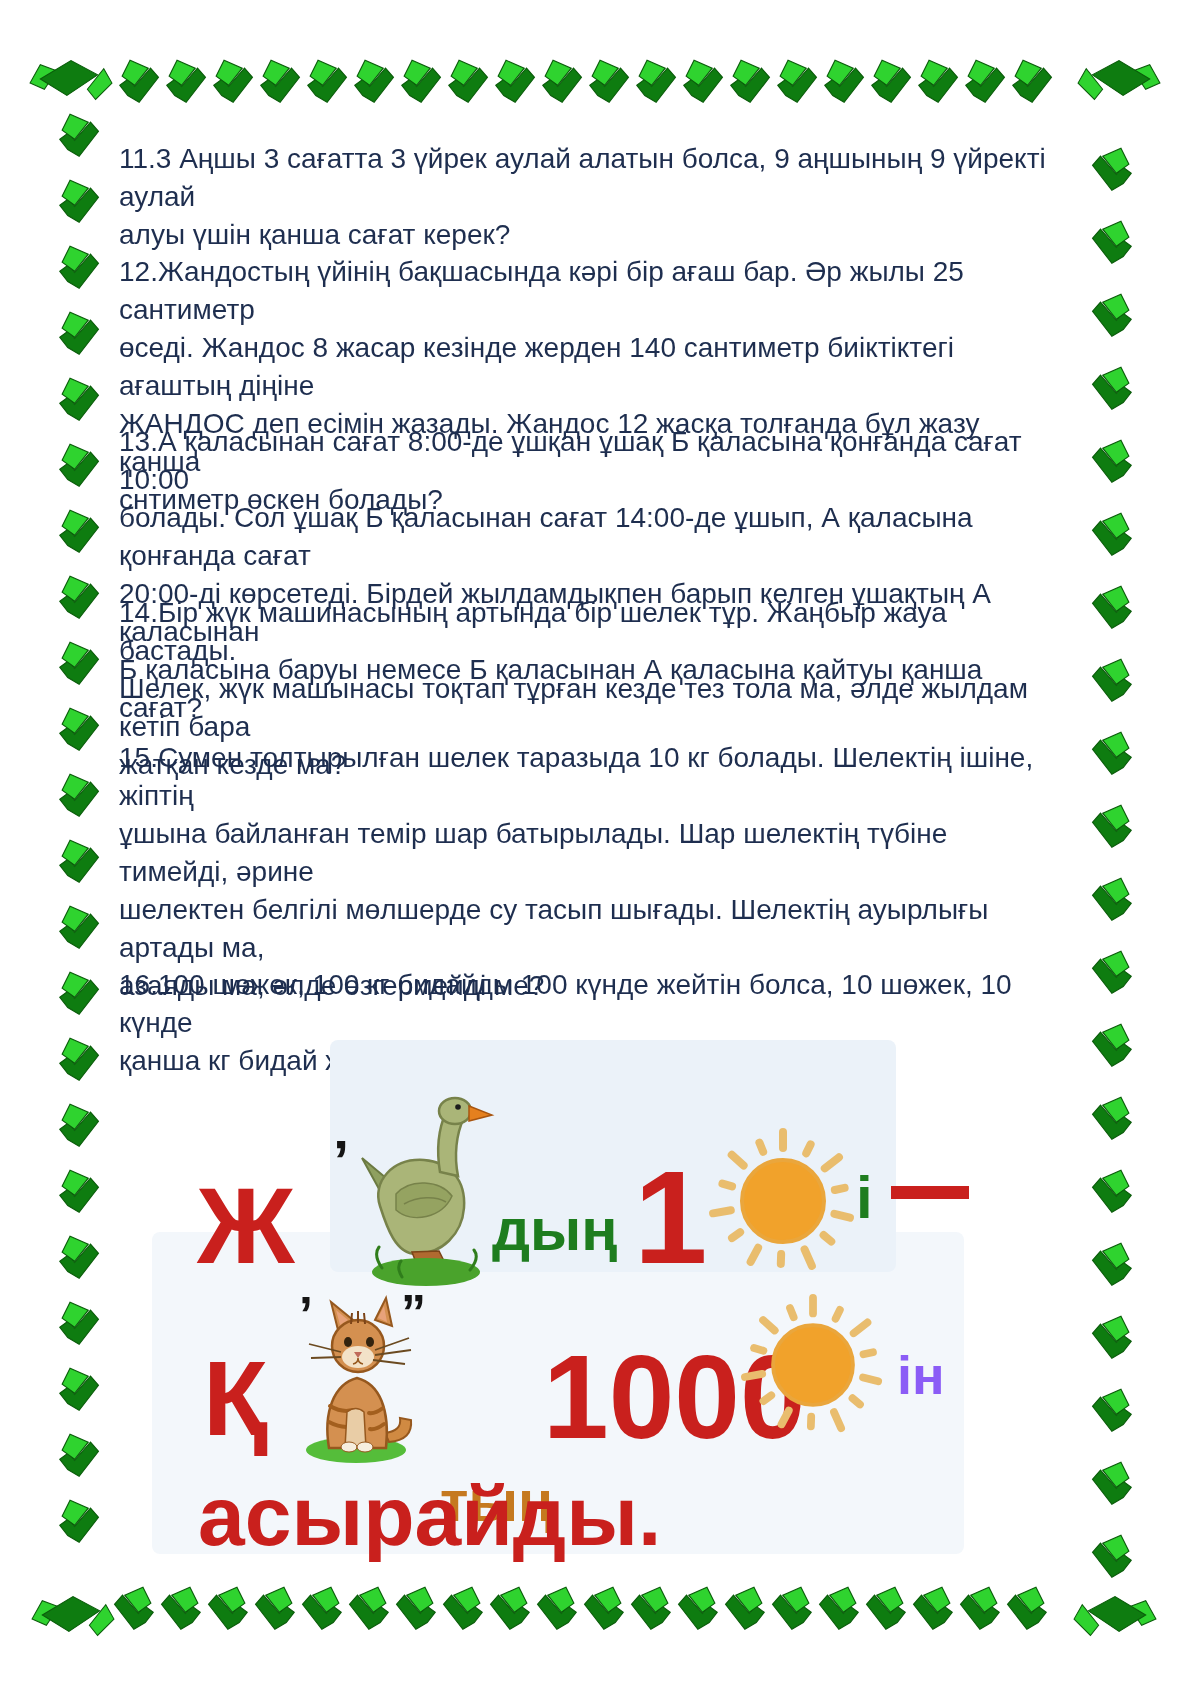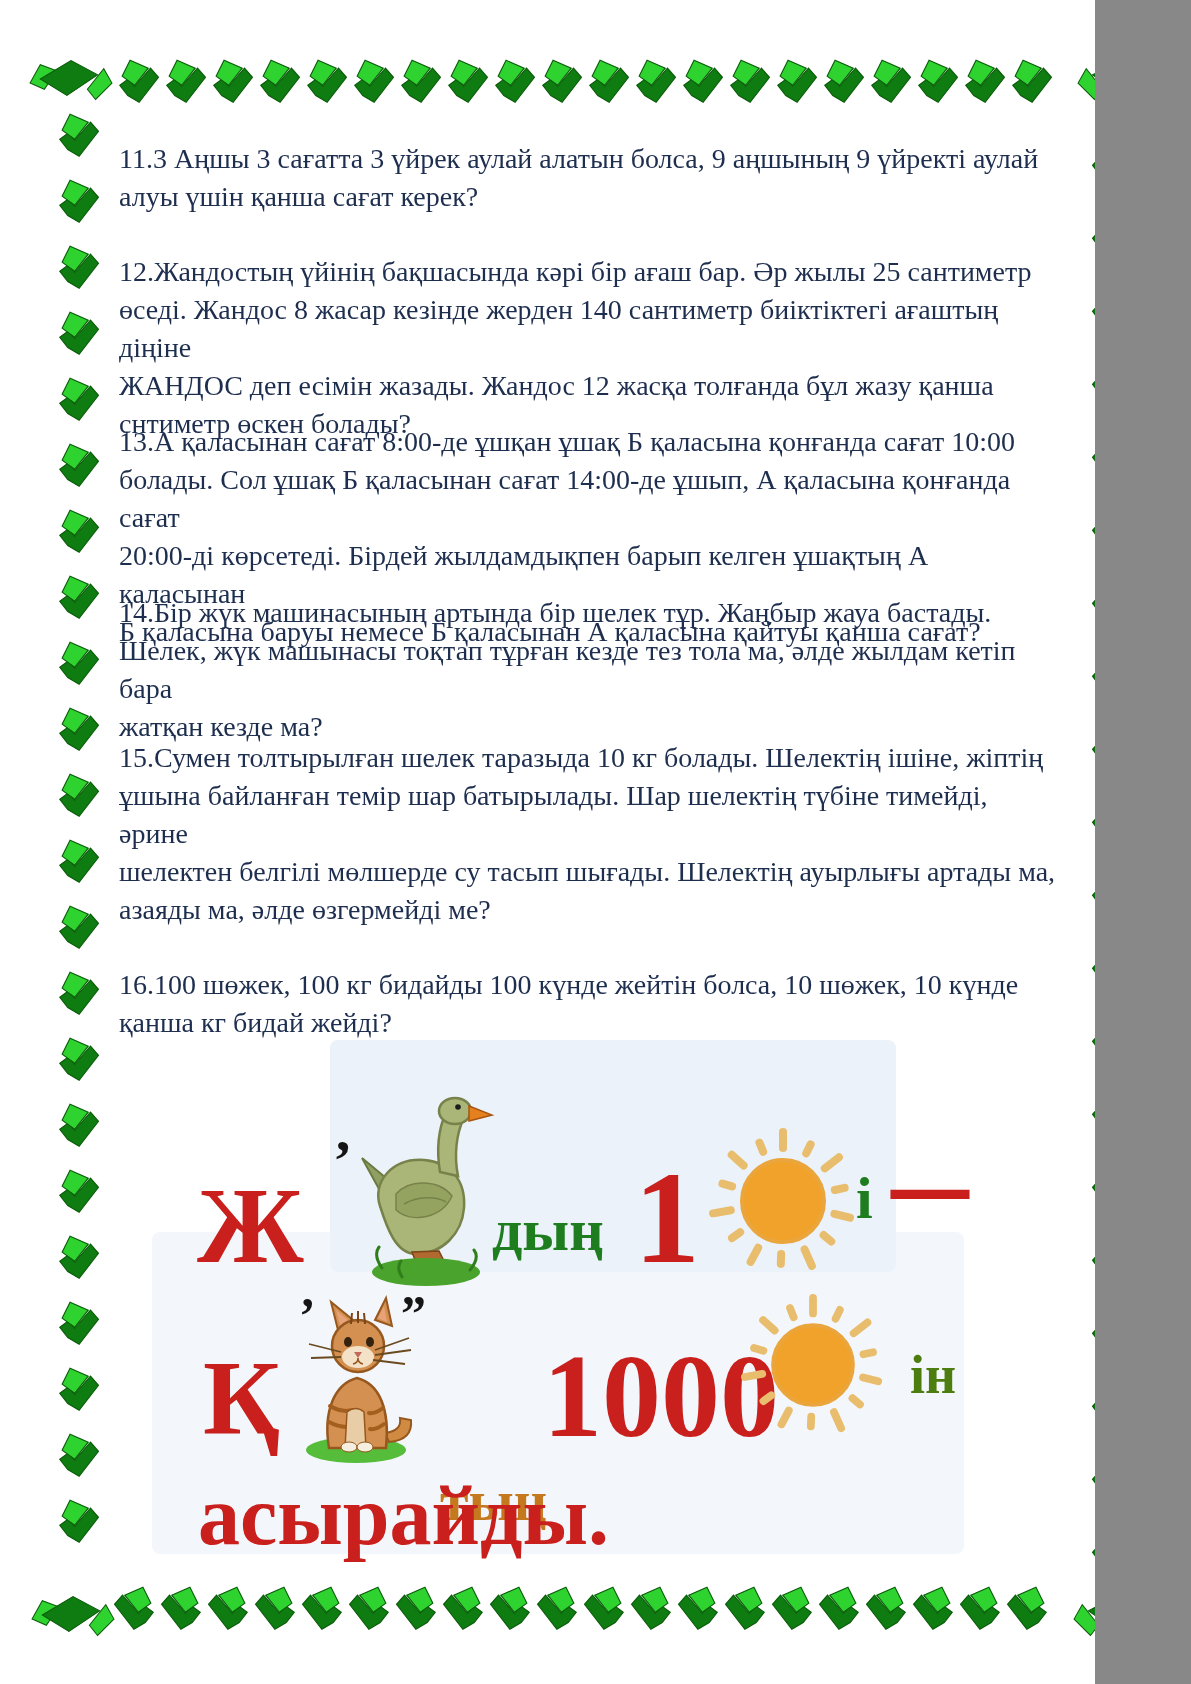--- a/index.html
+++ b/index.html
@@ -1,30 +1,30 @@
 <!DOCTYPE html>
 <html><head>
 <meta charset="utf-8">
 <style>
   html,body{margin:0;padding:0;background:#888;}
-  .page{position:relative;width:1095px;height:1684px;background:#ffffff;overflow:hidden;
-        font-family:Liberation Serif, serif;}
+  .page{position:relative;width:1191px;height:1684px;background:#ffffff;overflow:hidden;
+        font-family:Liberation Sans, sans-serif;}
   
   .prob{position:absolute;left:119px;width:940px;margin:0;color:#1e2e4f;
         font-size:28px;line-height:38px;white-space:pre-line;}
   
   .bd{position:absolute;width:46px;height:50px;line-height:0;}
   .bd.rb{width:86px;height:54px;}
   
   .tint1{position:absolute;left:330px;top:1040px;width:566px;height:232px;background:#ebf2f9;border-radius:8px;}
   .tint2{position:absolute;left:152px;top:1232px;width:812px;height:322px;background:#f3f7fb;border-radius:8px;}
   .rletter{position:absolute;font-weight:bold;color:#c9201d;line-height:1;}
   .rgreen{position:absolute;font-weight:bold;color:#1e7d1f;line-height:1;}
   .rorange{position:absolute;font-weight:bold;color:#c5791f;line-height:1;}
-  .rbrown{position:absolute;font-weight:bold;color:#4d7c0f;line-height:1;margin-left:13px;}
+  .rbrown{position:absolute;font-weight:bold;color:#8b5cf6;line-height:1;}
   .rpunct{position:absolute;font-weight:bold;color:#151515;line-height:1;}
   .rimg{position:absolute;line-height:0;}
   .dash{position:absolute;left:891px;top:1143px;font-weight:bold;color:#c9201d;
         font-size:78px;line-height:1;transform:scaleY(1.7);transform-origin:center;}
   .ghost{position:absolute;left:430px;top:1418px;width:590px;color:#8fa6c4;opacity:.5;
          font-size:25px;letter-spacing:1px;filter:blur(.6px);}
 </style>
 </head>
 <body>
 

